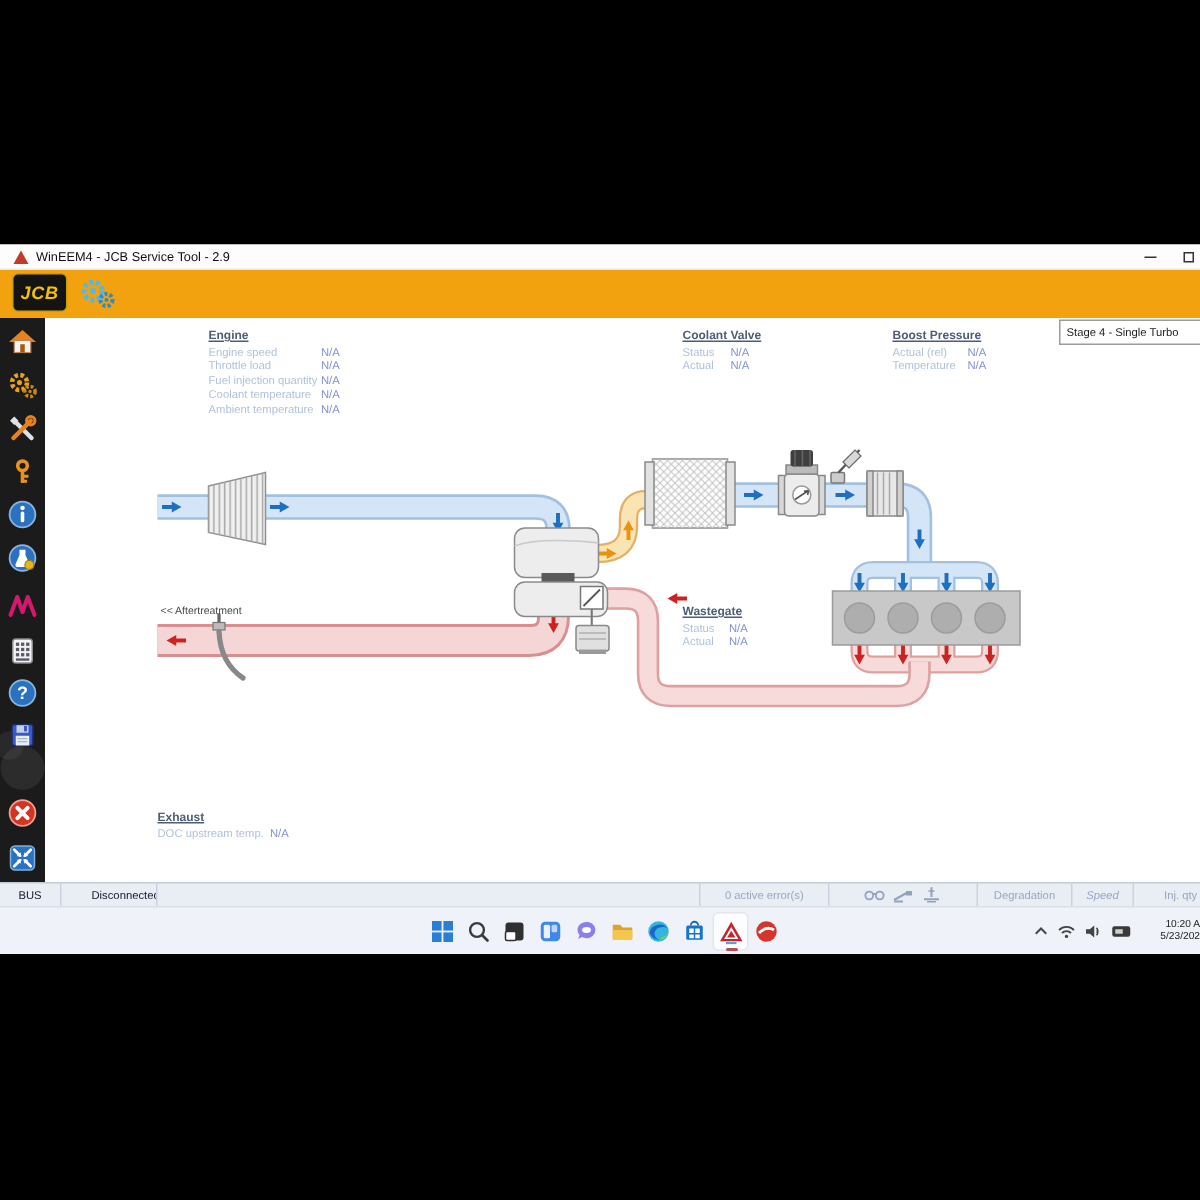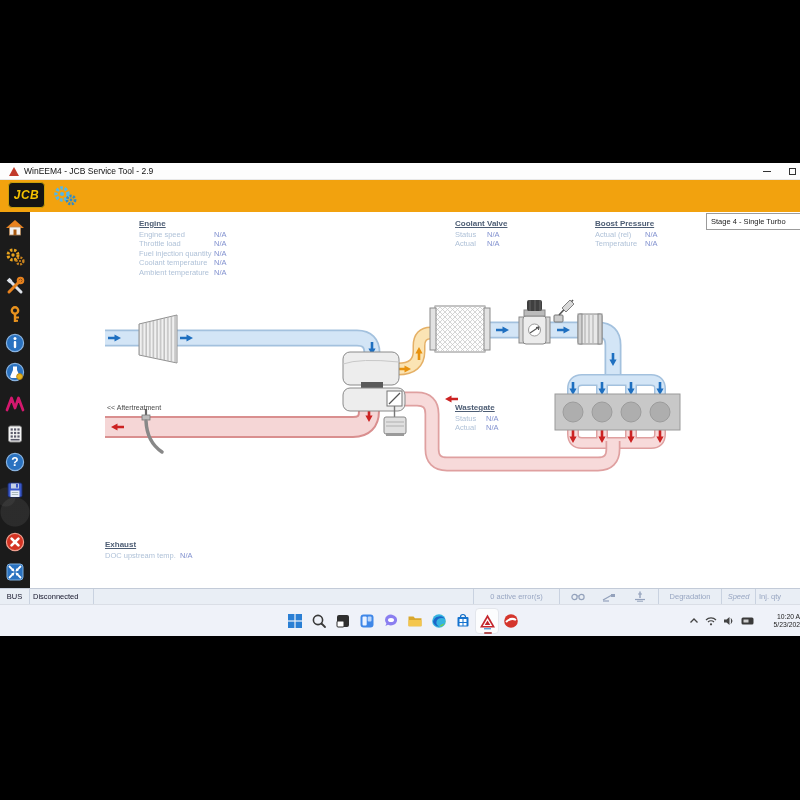--- a/index.html
+++ b/index.html
@@ -38,21 +38,21 @@
   .pvalue{color:#8191cf;}
   .panel-engine{left:75px;top:7px;margin-left:34px;}  .panel-engine .plabel{width:75px;}
   .panel-throttle{left:425px;top:7px;} .panel-throttle .plabel{width:32px;}
   .panel-boost{left:565px;top:7px;} .panel-boost .plabel{width:50px;}
   .panel-wastegate{left:425px;top:191px;} .panel-wastegate .plabel{width:31px;}
   .panel-exhaust{left:75px;top:287px;margin-top:41px;} .panel-exhaust .plabel{width:75px;}
   .aftertreatment{position:absolute;left:77px;top:192px;font-size:7px;color:#4a4a4a;}
 
   
   .statusbar{height:16px;background:#e9eef5;border-top:1px solid #c3cbd8;display:flex;align-items:stretch;font-size:7.5px;}
-  .sb-cell{border-right:1px solid #c9d2e0;display:flex;align-items:center;padding:0 3px;color:#98a6c2;white-space:nowrap;overflow:hidden;}
+  .sb-cell{border-right:1px solid #c9d2e0;display:flex;align-items:center;padding:0 20px;color:#98a6c2;white-space:nowrap;overflow:hidden;}
   .sb-dark{color:#15152a;}
   .sb-bus{width:30px;justify-content:center;}
   .sb-conn{width:64px;}
   .sb-fill{flex:1;border-right:1px solid #c9d2e0;}
   .sb-err{width:86px;justify-content:center;}
   .sb-icons{width:99px;justify-content:space-around;}
   .sb-deg{width:63px;justify-content:center;}
   .sb-speed{width:34px;justify-content:center;font-style:italic;}
   .sb-inj{width:44px;border-right:none;}
 

